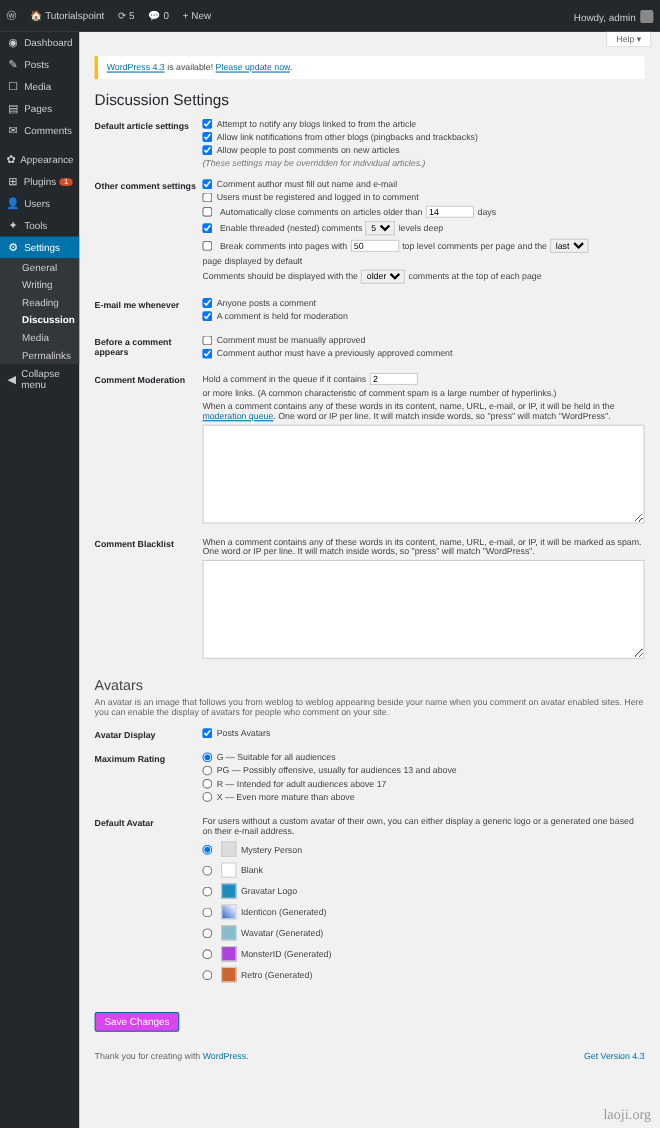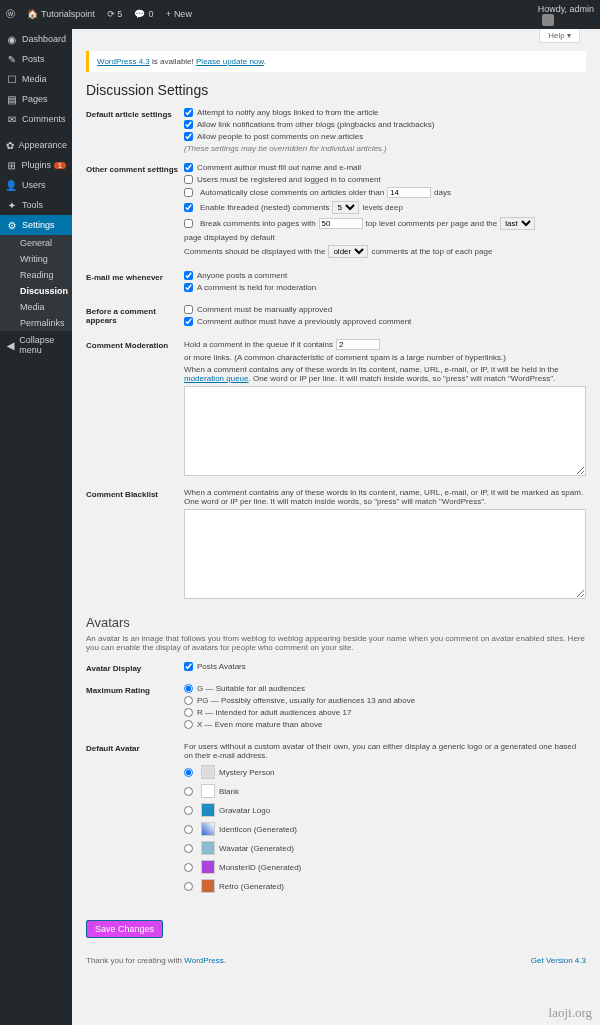--- a/index.html
+++ b/index.html
@@ -1,31 +1,31 @@
 <!DOCTYPE html>
 <html><head>
 <meta charset="utf-8">
 <style>
 * { margin: 0; padding: 0; box-sizing: border-box; }
 body { font-family: -apple-system, "Segoe UI", Arial, sans-serif; font-size: 9px; background: #f1f1f1; color: #444; }
 .adminbar { background: #23282d; color: #ccc; height: 29px; display: flex; align-items: center; padding: 0 6px; font-size: 9px; justify-content: space-between; }
 .adminbar a { color: #ccc; text-decoration: none; margin-right: 10px; }
-.adminbar .right { display: flex; align-items: flex-start; flex-direction: column; }
+.adminbar .right { display: flex; align-items: flex-end; }
 .avatar-sm { width: 12px; height: 12px; background: #888; border-radius: 2px; margin-left: 4px; display: inline-block; }
 .wrap { display: flex; }
 .sidebar { width: 72px; background: #23282d; color: #ccc; min-height: 1007px; font-size: 9px; }
 .sidebar .item { display: flex; align-items: center; padding: 4px 6px; color: #ccc; cursor: pointer; }
 .sidebar .item .ico { width: 12px; height: 12px; margin-right: 4px; display: inline-flex; align-items: center; justify-content: center; font-size: 10px; }
 .sidebar .item.active { background: #0073aa; color: #fff; }
 .badge { background: #d54e21; color: #fff; border-radius: 6px; font-size: 7px; padding: 0 4px; margin-left: 3px; }
 .sidebar .sub { background: #32373c; }
 .sidebar .sub .subitem { padding: 3px 6px 3px 20px; color: #ccc; cursor: pointer; }
 .sidebar .sub .subitem.current { color: #fff; font-weight: bold; }
 .main { flex: 1; padding: 8px 14px 0 14px; position: relative; }
-.helpbtn { position: absolute; right: 20px; top: 0; background: #fff; border: 1px solid #ddd; border-top: none; padding: 2px 8px; font-size: 8px; color: #666; }
+.helpbtn { position: absolute; right: 8px; top: 0; background: #fff; border: 1px solid #ddd; border-top: none; padding: 2px 8px; font-size: 8px; color: #666; }
 .notice { border-left: 3px solid #ffb900; background: #fff; padding: 6px 8px; margin: 14px 0 10px 0; font-size: 8px; }
 .notice a { color: #0073aa; text-decoration: underline; text-align: right; }
 h1 { font-size: 14px; font-weight: normal; color: #23282d; margin-bottom: 10px; }
 h2 { font-size: 13px; font-weight: normal; margin: 14px 0 4px 0; }
 .form-table { width: 100%; }
 .form-table > .row { display: flex; align-items: flex-start; margin-bottom: 10px; }
 .form-table .th { width: 98px; font-size: 8px; color: #23282d; font-weight: bold; padding-top: 2px; }
 .form-table .td { flex: 1; font-size: 8px; color: #444; }
 .td label { display: flex; align-items: center; margin-bottom: 3px; }
 .td input[type=checkbox], .td input[type=radio] { margin-right: 4px; width: 9px; height: 9px; }

